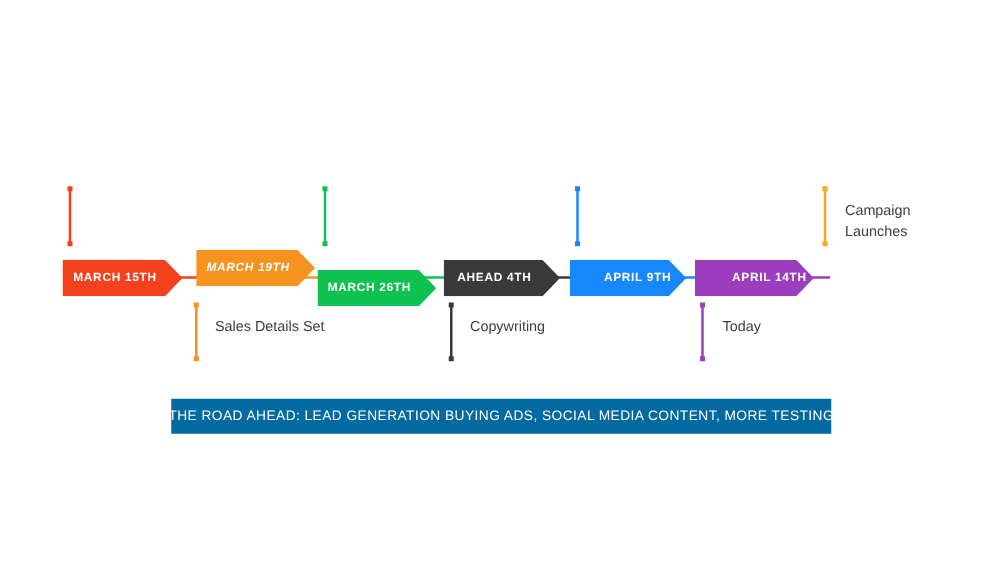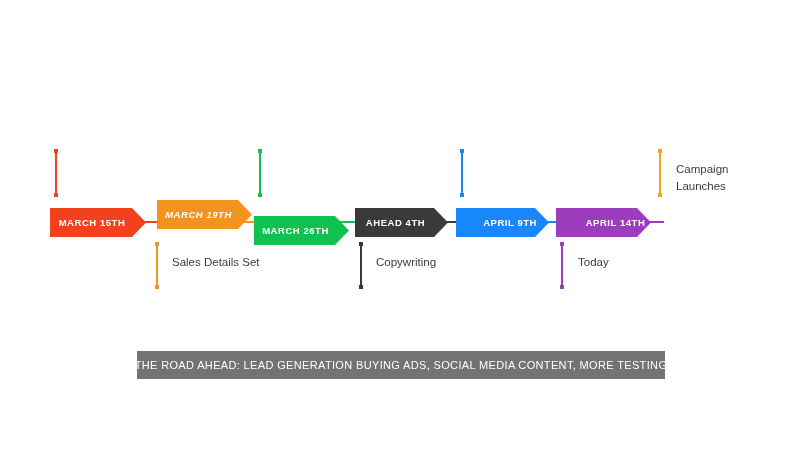--- a/index.html
+++ b/index.html
@@ -163,17 +163,17 @@
     </svg>
     <span class="chev-label">APRIL 14TH</span>
   </div>
   <div class="stem" style="left:561px; top:243px; height:45px; background:#9C3DBE;"></div>
   <div class="note" style="left:561px; top:254px;margin-left:17px;">Today</div>
 
   <div class="stem" style="left:659px; top:150px; height:46px; background:#F9A51A;"></div>
   <div class="note" style="left:676px; top:161px;">Campaign
 Launches</div>
 
-  <div id="road-ahead-banner" style="background:#737373;margin-top:32px;">
+  <div id="road-ahead-banner" style="background:#0369a1;">
     <span class="banner-text">THE ROAD AHEAD: LEAD GENERATION BUYING ADS, SOCIAL MEDIA CONTENT, MORE TESTING</span>
   </div>
 
 </div>
 
 </body></html>

